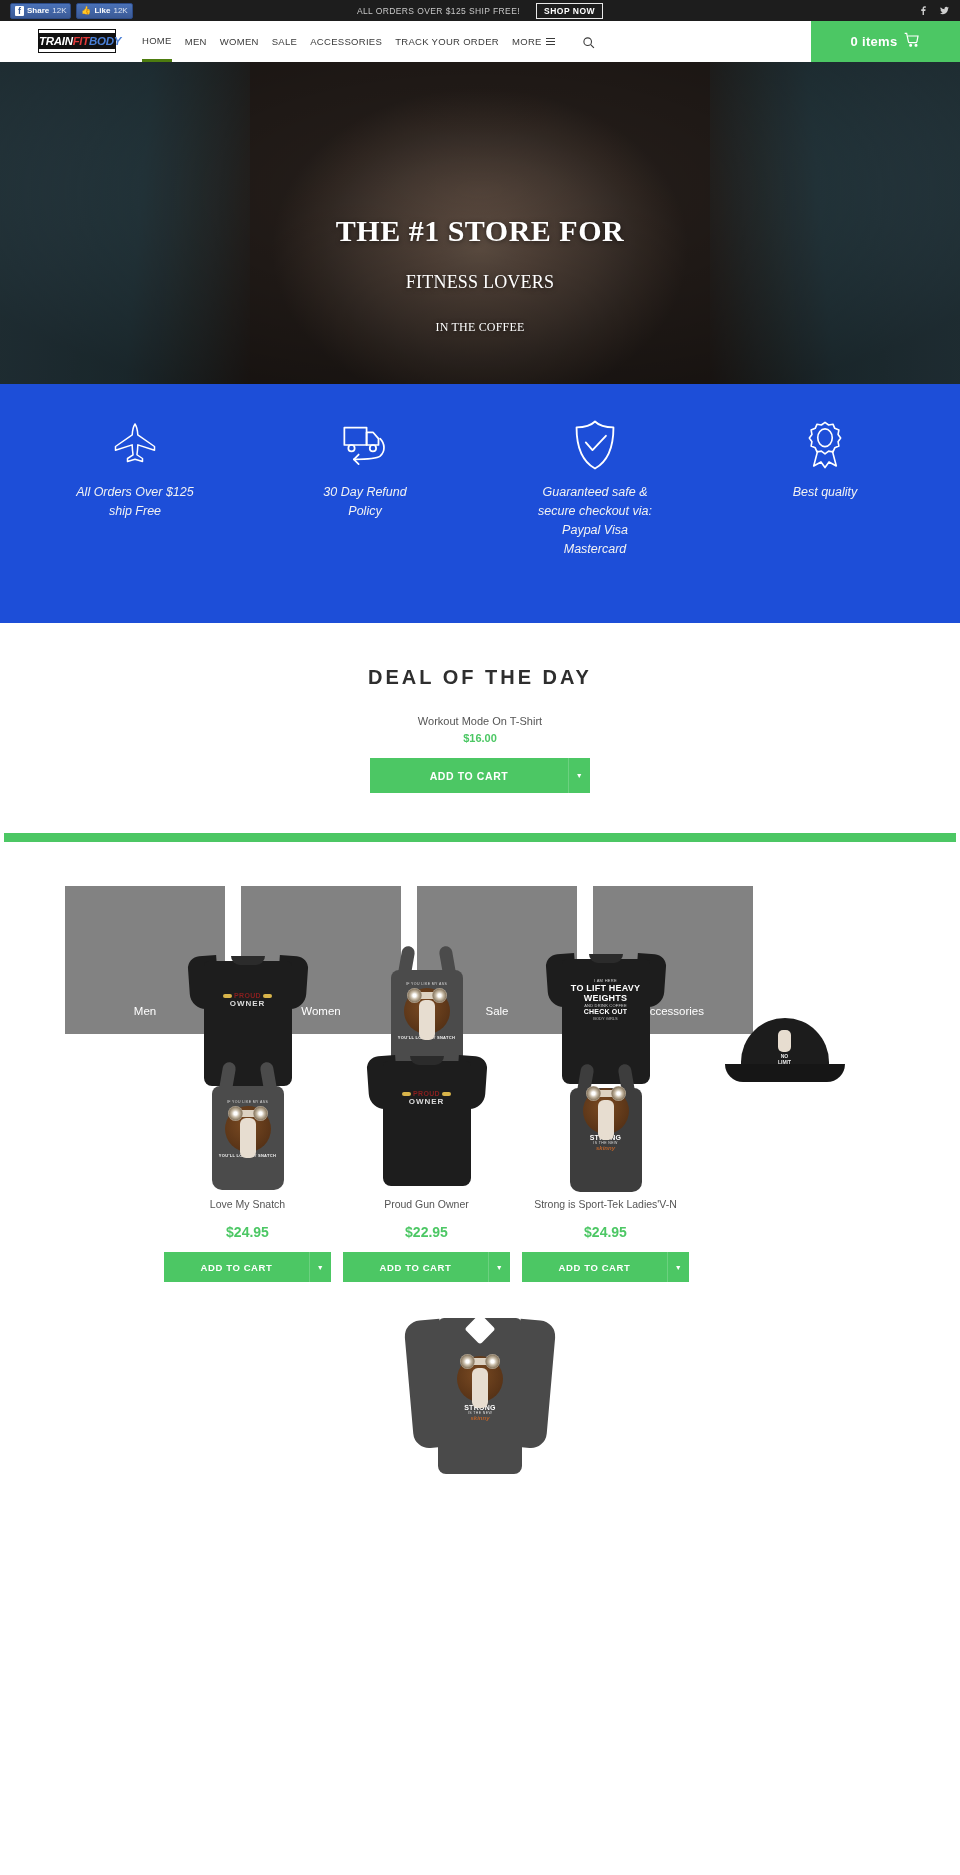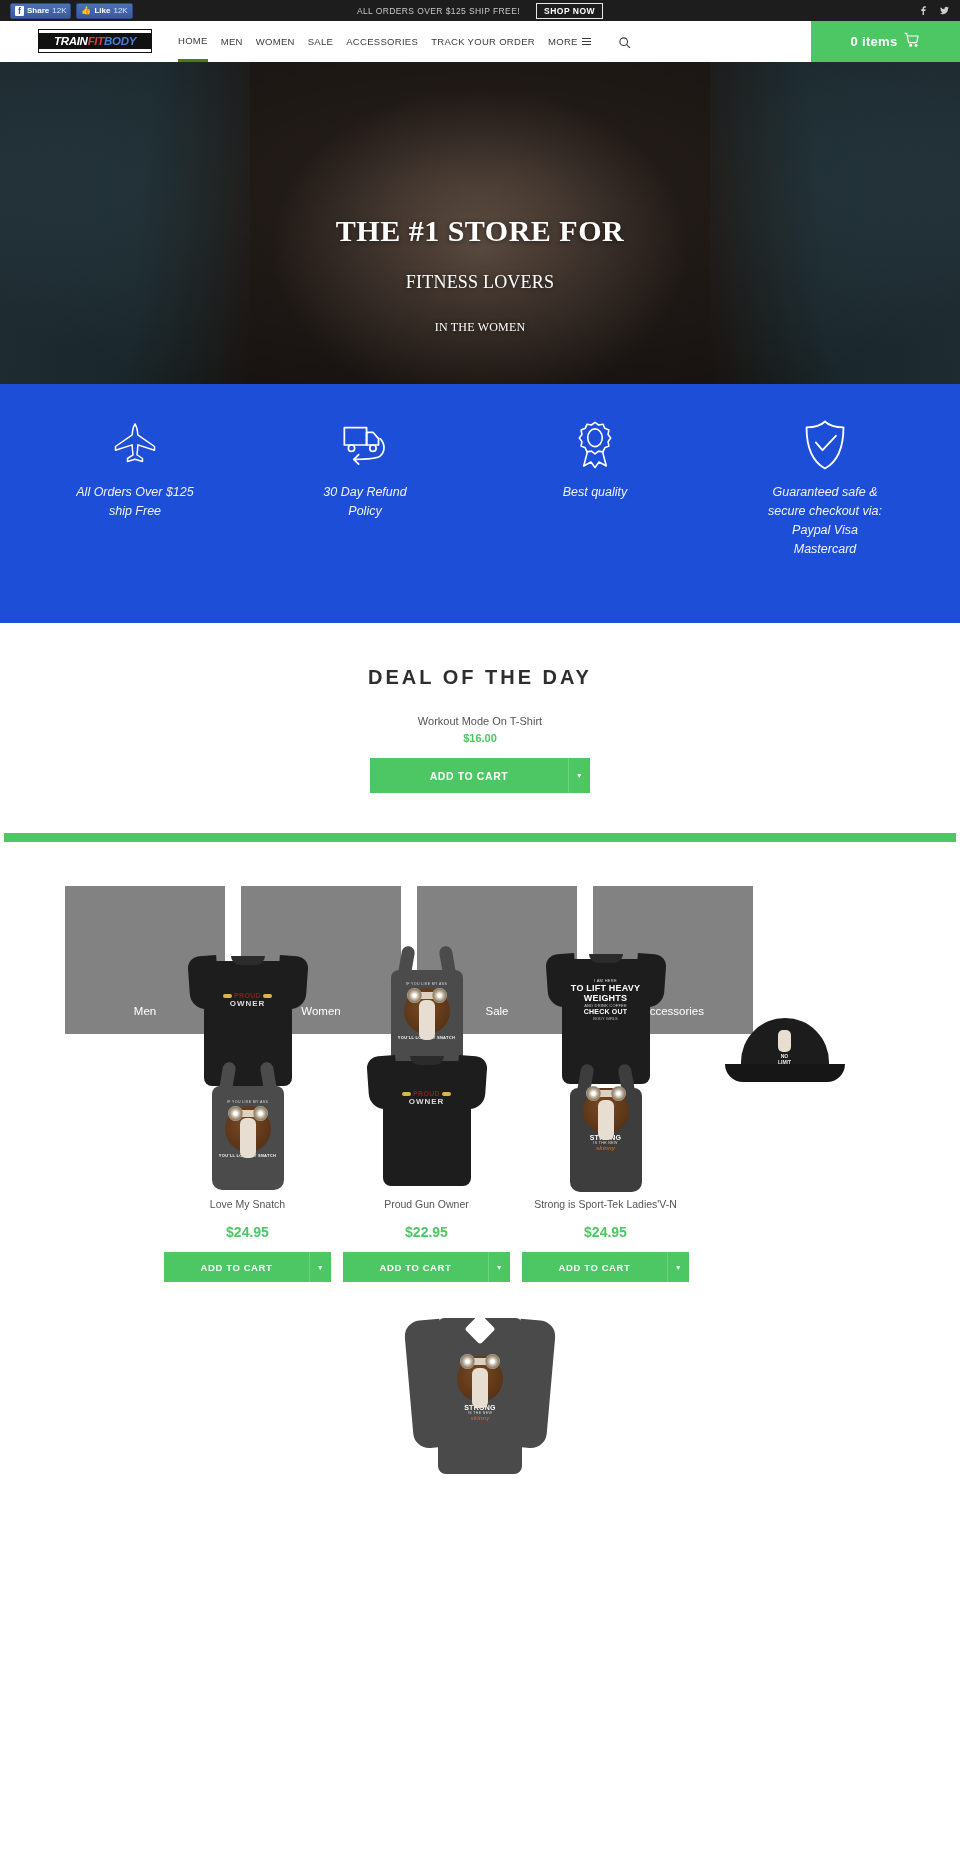--- a/index.html
+++ b/index.html
@@ -68,27 +68,27 @@
 
   
   .navbar {
     height: 41px;
     background: #ffffff;
     display: flex;
     align-items: stretch;
     position: relative;
   }
   .logo {
-    width: 112px; height: 22px;
+    width: 76px; height: 22px;
     margin: 9px 0 0 39px;
     background: #111;
     border-top: 3px solid #fff;
     border-bottom: 3px solid #fff;
     box-shadow: 0 0 0 1px #111;
-    display: flex; align-items: center; justify-content: center;
+    display: flex; align-items: center; justify-content: flex-start;
     font-size: 11.5px; font-weight: 900; letter-spacing: -.3px;
     font-style: italic;
   }
   .logo .t1 { color: #fff; }
   .logo .t2 { color: #e23b3b; }
   .logo .t3 { color: #4a7fd6; }
 
   .nav-links {
     display: flex; align-items: center; gap: 13px;
     margin-left: 27px;
@@ -434,21 +434,21 @@
     </span>
   </button>
 </div>
 
 <div class="hero">
   <div class="hero-photo"></div>
   <div class="hero-shade"></div>
   <div class="hero-copy">
     <div class="hero-h1">THE #1 STORE FOR</div>
     <div class="hero-h2">FITNESS LOVERS</div>
-    <div class="hero-h3">IN THE WOMEN</div>
+    <div class="hero-h3">IN THE COFFEE</div>
   </div>
 </div>
 
 <div class="benefits">
   <div class="benefit">
     <span class="ico">
       <svg width="52" height="48" viewBox="0 0 64 64" fill="none" stroke="#fff" stroke-width="2" stroke-linejoin="round">
         <path d="M32 4c2.5 4 3.5 9 3.7 14.5L58 34v5l-22.2-7.2c-.2 5-.6 9.5-1.2 13.2L42 50v4l-10-3-10 3v-4l7.4-4.9c-.6-3.8-1-8.3-1.2-13.3L6 39v-5l22.3-15.5C28.5 13 29.5 8 32 4z"></path>
       </svg>
     </span>
@@ -464,37 +464,37 @@
           <circle cx="44" cy="34" r="4"></circle>
         <path d="M53 22c6 6 7 16 0 22-5 4-24 4-33 4"></path>
         <path d="M26 42l-6 6 6 6"></path>
       </svg>
     </span>
     <div class="btxt">30 Day Refund Policy</div>
   </div>
 
   <div class="benefit">
     <span class="ico">
+      <svg width="48" height="52" viewBox="0 0 56 62" fill="none" stroke="#fff" stroke-width="2.2" stroke-linecap="round" stroke-linejoin="round">
+        <path d="M28 3c6 6 13 7 22 7 0 22-6 40-22 49C12 50 6 32 6 10c9 0 16-1 22-7z"></path>
+        <path d="M17 28l8 9 16-17"></path>
+      </svg>
+    </span>
+    <div class="btxt">Guaranteed safe &amp; secure checkout via: Paypal Visa Mastercard</div>
+  </div>
+
+  <div class="benefit">
+    <span class="ico">
       <svg width="48" height="50" viewBox="0 0 56 62" fill="none" stroke="#fff" stroke-width="2" stroke-linejoin="round">
         <path d="M28 3l4.5 3.2 5.4-1 2.2 5.1 5.1 2.2-1 5.4 3.2 4.5-3.2 4.5 1 5.4-5.1 2.2-2.2 5.1-5.4-1L28 42l-4.5-3.4-5.4 1-2.2-5.1-5.1-2.2 1-5.4L8.6 22.4l3.2-4.5-1-5.4 5.1-2.2 2.2-5.1 5.4 1z"></path>
         <ellipse cx="28" cy="22" rx="9" ry="11"></ellipse>
         <path d="M19 38l-5 19 9-5 5 7 5-7 9 5-5-19"></path>
       </svg>
     </span>
     <div class="btxt">Best quality</div>
-  </div>
-
-  <div class="benefit">
-    <span class="ico">
-      <svg width="48" height="52" viewBox="0 0 56 62" fill="none" stroke="#fff" stroke-width="2.2" stroke-linecap="round" stroke-linejoin="round">
-        <path d="M28 3c6 6 13 7 22 7 0 22-6 40-22 49C12 50 6 32 6 10c9 0 16-1 22-7z"></path>
-        <path d="M17 28l8 9 16-17"></path>
-      </svg>
-    </span>
-    <div class="btxt">Guaranteed safe &amp; secure checkout via: Paypal Visa Mastercard</div>
   </div>
 </div>
 
 <div class="deal">
   <div class="deal-title">DEAL OF THE DAY</div>
 
   <div class="deal-product">
 
     <div class="p-name">Workout Mode On T-Shirt</div>
     <div class="p-price">$16.00</div>

